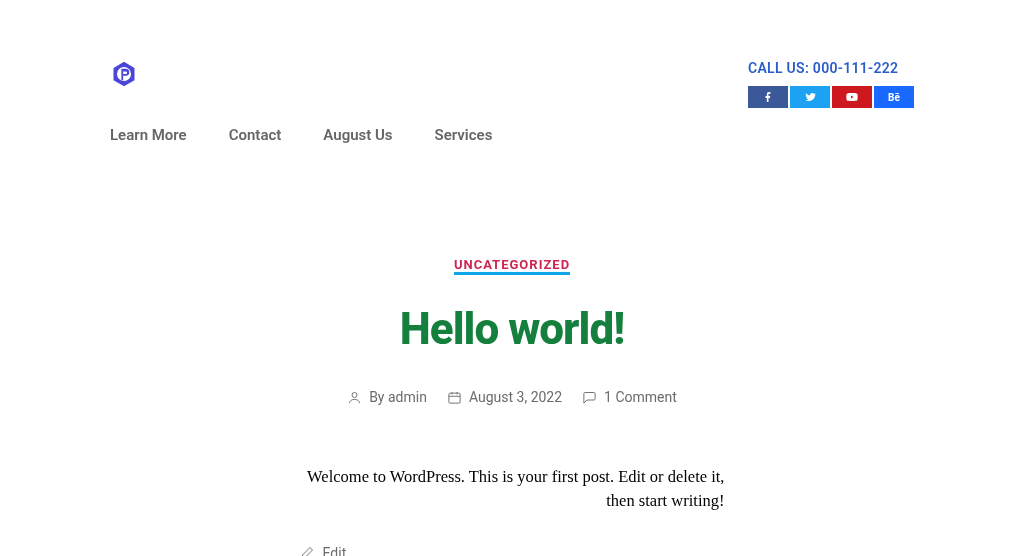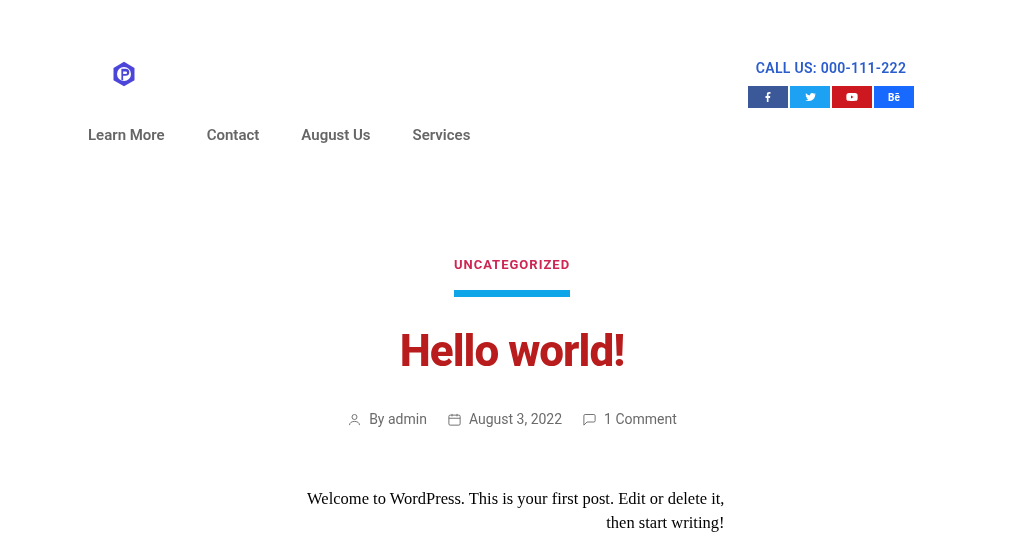--- a/index.html
+++ b/index.html
@@ -32,21 +32,21 @@
     }
     .logo-text {
       font-size: 24px;
       font-weight: 600;
       color: #4C45D9;
       letter-spacing: -0.5px;
     }
     .header-right {
       display: flex;
       flex-direction: column;
-      align-items: center;
+      align-items: flex-start;
       gap: 10px;
     }
     .callus {
       color: #2a5ccb;
       font-weight: 600;
       font-size: 14px;
       letter-spacing: 0.3px;
     }
     .social-row {
       display: flex;
@@ -60,21 +60,21 @@
       justify-content: center;
     }
     .social.fb { background: #3b5998; }
     .social.tw { background: #1da1f2; }
     .social.yt { background: #cc181e; }
     .social.be { background: #1769ff; }
     .social svg { width: 12px; height: 12px; fill: #fff; }
     .social .be-text { color:#fff; font-size:10px; font-weight:700; }
 
     .nav {
-      padding: 18px 110px 0 88px;
+      padding: 18px 110px 0 110px;
       display: flex;
       gap: 42px;
     }
     .nav-item {
       font-size: 15px;
       font-weight: 600;
       color: #666;
       cursor: pointer;
     }
 
@@ -82,29 +82,29 @@
       margin-top: 110px;
       text-align: center;
     }
     .category {
       display: inline-block;
       color: #cd2653;
       font-size: 13px;
       font-weight: 700;
       letter-spacing: 1px;
       text-transform: uppercase;
-      border-bottom: 7px solid #0ea5e9;
-      padding-bottom: 18px;
+      border-bottom: 3px solid #0ea5e9;
+      padding-bottom: 0;
     }
     .post-title {
       margin-top: 28px;
       font-size: 44px;
       font-weight: 800;
       letter-spacing: -1px;
-      color: #b91c1c;
+      color: #15803d;
     }
     .meta {
       margin-top: 34px;
       display: flex;
       justify-content: center;
       align-items: center;
       gap: 20px;
       color: #6b6b6b;
       font-size: 14px;
     }

